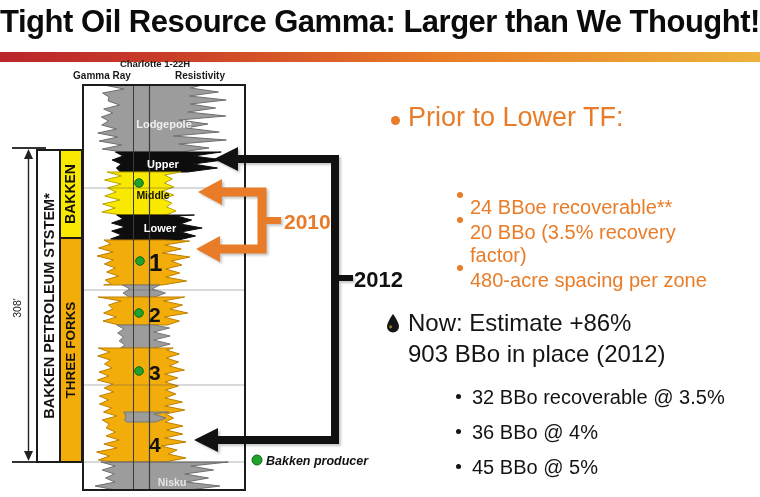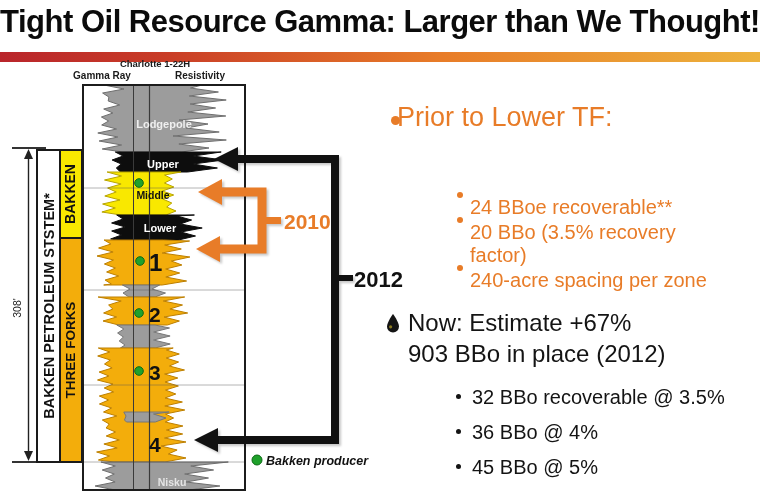--- a/index.html
+++ b/index.html
@@ -113,34 +113,34 @@
     <text x="284" y="229" font-size="21" font-weight="bold" fill="#E87C28">2010</text>
 
     <g>
       <circle cx="257" cy="460" r="5" fill="#1FA12B" stroke="#0B6B14" stroke-width="1"></circle>
       <text x="266" y="465" font-size="12.5" font-weight="bold" font-style="italic" fill="#111">Bakken producer</text>
     </g>
   </svg>
 
   <div class="rp">
     <div class="dot" style="left:391px;top:116px;width:9px;height:9px;"></div>
-    <div class="o h1" style="left:397px;top:103px;">Prior to Lower TF:</div>
+    <div class="o h1" style="left:408px;top:103px;">Prior to Lower TF:</div>
 
     <div class="dot" style="left:457px;top:192px;width:6px;height:6px;"></div>
     <div class="o s1" style="left:470px;top:183px;">24 BBoe recoverable**</div>
     <div class="dot" style="left:457px;top:217px;width:6px;height:6px;"></div>
     <div class="o s1" style="left:470px;top:208px;width:225px;">20 BBo (3.5% recovery factor)</div>
     <div class="dot" style="left:457px;top:265px;width:6px;height:6px;"></div>
-    <div class="o s1" style="left:470px;top:256px;">240-acre spacing per zone</div>
+    <div class="o s1" style="left:470px;top:256px;">480-acre spacing per zone</div>
 
     <svg style="left:386px;top:314px;" width="14" height="19" viewBox="0 0 14 19">
       <path d="M7 0 C7 0 1 8.2 1 12.4 A6 6 0 0 0 13 12.4 C13 8.2 7 0 7 0 Z" fill="#141414"></path>
       <circle cx="4.6" cy="12.8" r="1.6" fill="#8a7a1e"></circle>
     </svg>
-    <div class="k h2" style="left:408px;top:310px;">Now: Estimate +67%</div>
+    <div class="k h2" style="left:408px;top:310px;">Now: Estimate +86%</div>
     <div class="k h2" style="left:408px;top:341px;">903 BBo in place (2012)</div>
 
     <div class="kdot" style="left:456px;top:394px;width:5px;height:5px;"></div>
     <div class="k s2" style="left:472px;top:386px;">32 BBo recoverable @ 3.5%</div>
     <div class="kdot" style="left:456px;top:429px;width:5px;height:5px;"></div>
     <div class="k s2" style="left:472px;top:421px;">36 BBo @ 4%</div>
     <div class="kdot" style="left:456px;top:464px;width:5px;height:5px;"></div>
     <div class="k s2" style="left:472px;top:456px;">45 BBo @ 5%</div>
   </div>
 </div>

